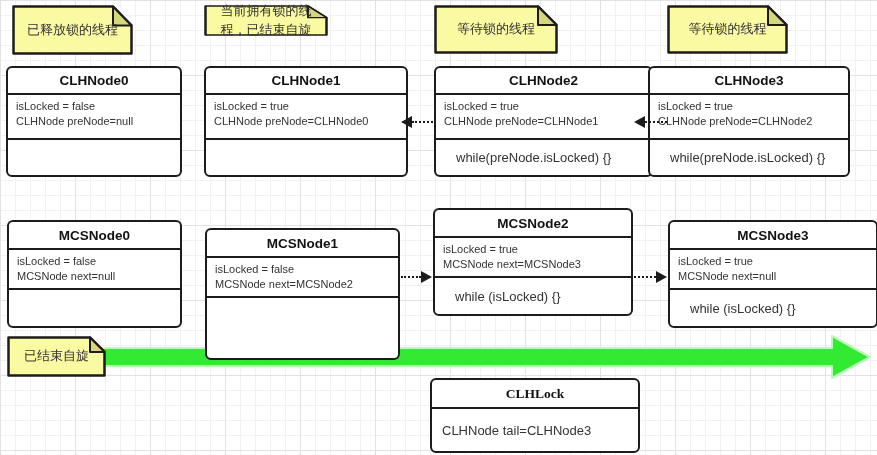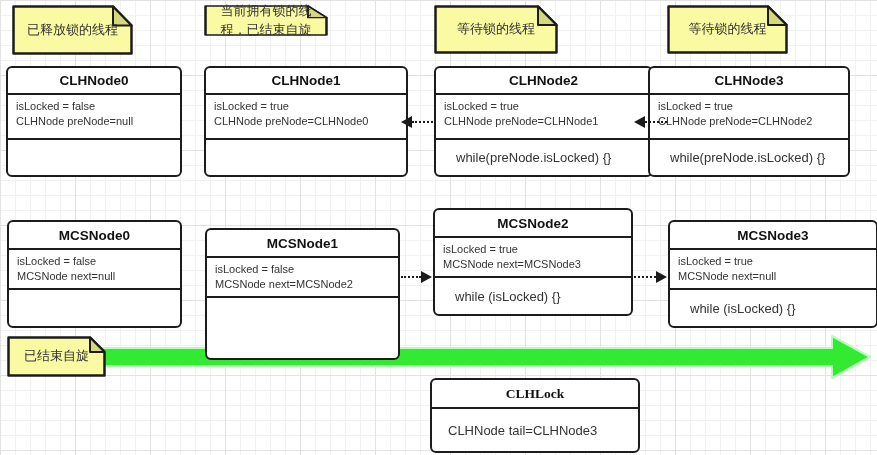--- a/index.html
+++ b/index.html
@@ -43,21 +43,21 @@
     border-top:2px solid #1c1c1c;font-size:13px;color:#333;flex:1;
     display:flex;align-items:center;padding:0 20px;box-sizing:border-box;
   }
   .clh .node-title{height:25px;}
   .clh .node-fields{height:45px;}
   .mcs .node-title{height:26px;text-align:right;}
   .mcs .node-fields{height:40px;}
   .lockbox .node-title{height:27px;font-family:Liberation Serif, serif;}
   .lockbox .node-field-single{
     border-top:2px solid #1c1c1c;font-size:13px;color:#333;flex:1;
-    display:flex;align-items:center;padding:0 16px;box-sizing:border-box;
+    display:flex;align-items:center;padding:0 10px;box-sizing:border-box;
   }
   
   .connector{position:absolute;display:flex;align-items:center;height:14px;z-index:3;}
   .connector .dots{flex:1;border-top:2px dotted #1b1b1b;height:0;}
   .arrow-head{width:0;height:0;display:block;}
   .arrow-head.left{border-top:6px solid transparent;border-bottom:6px solid transparent;border-right:11px solid #1b1b1b;}
   .arrow-head.right{border-top:6px solid transparent;border-bottom:6px solid transparent;border-left:11px solid #1b1b1b;}
   
   .flow-arrow{position:absolute;left:14px;top:333px;width:858px;height:48px;z-index:1;}
 </style>

